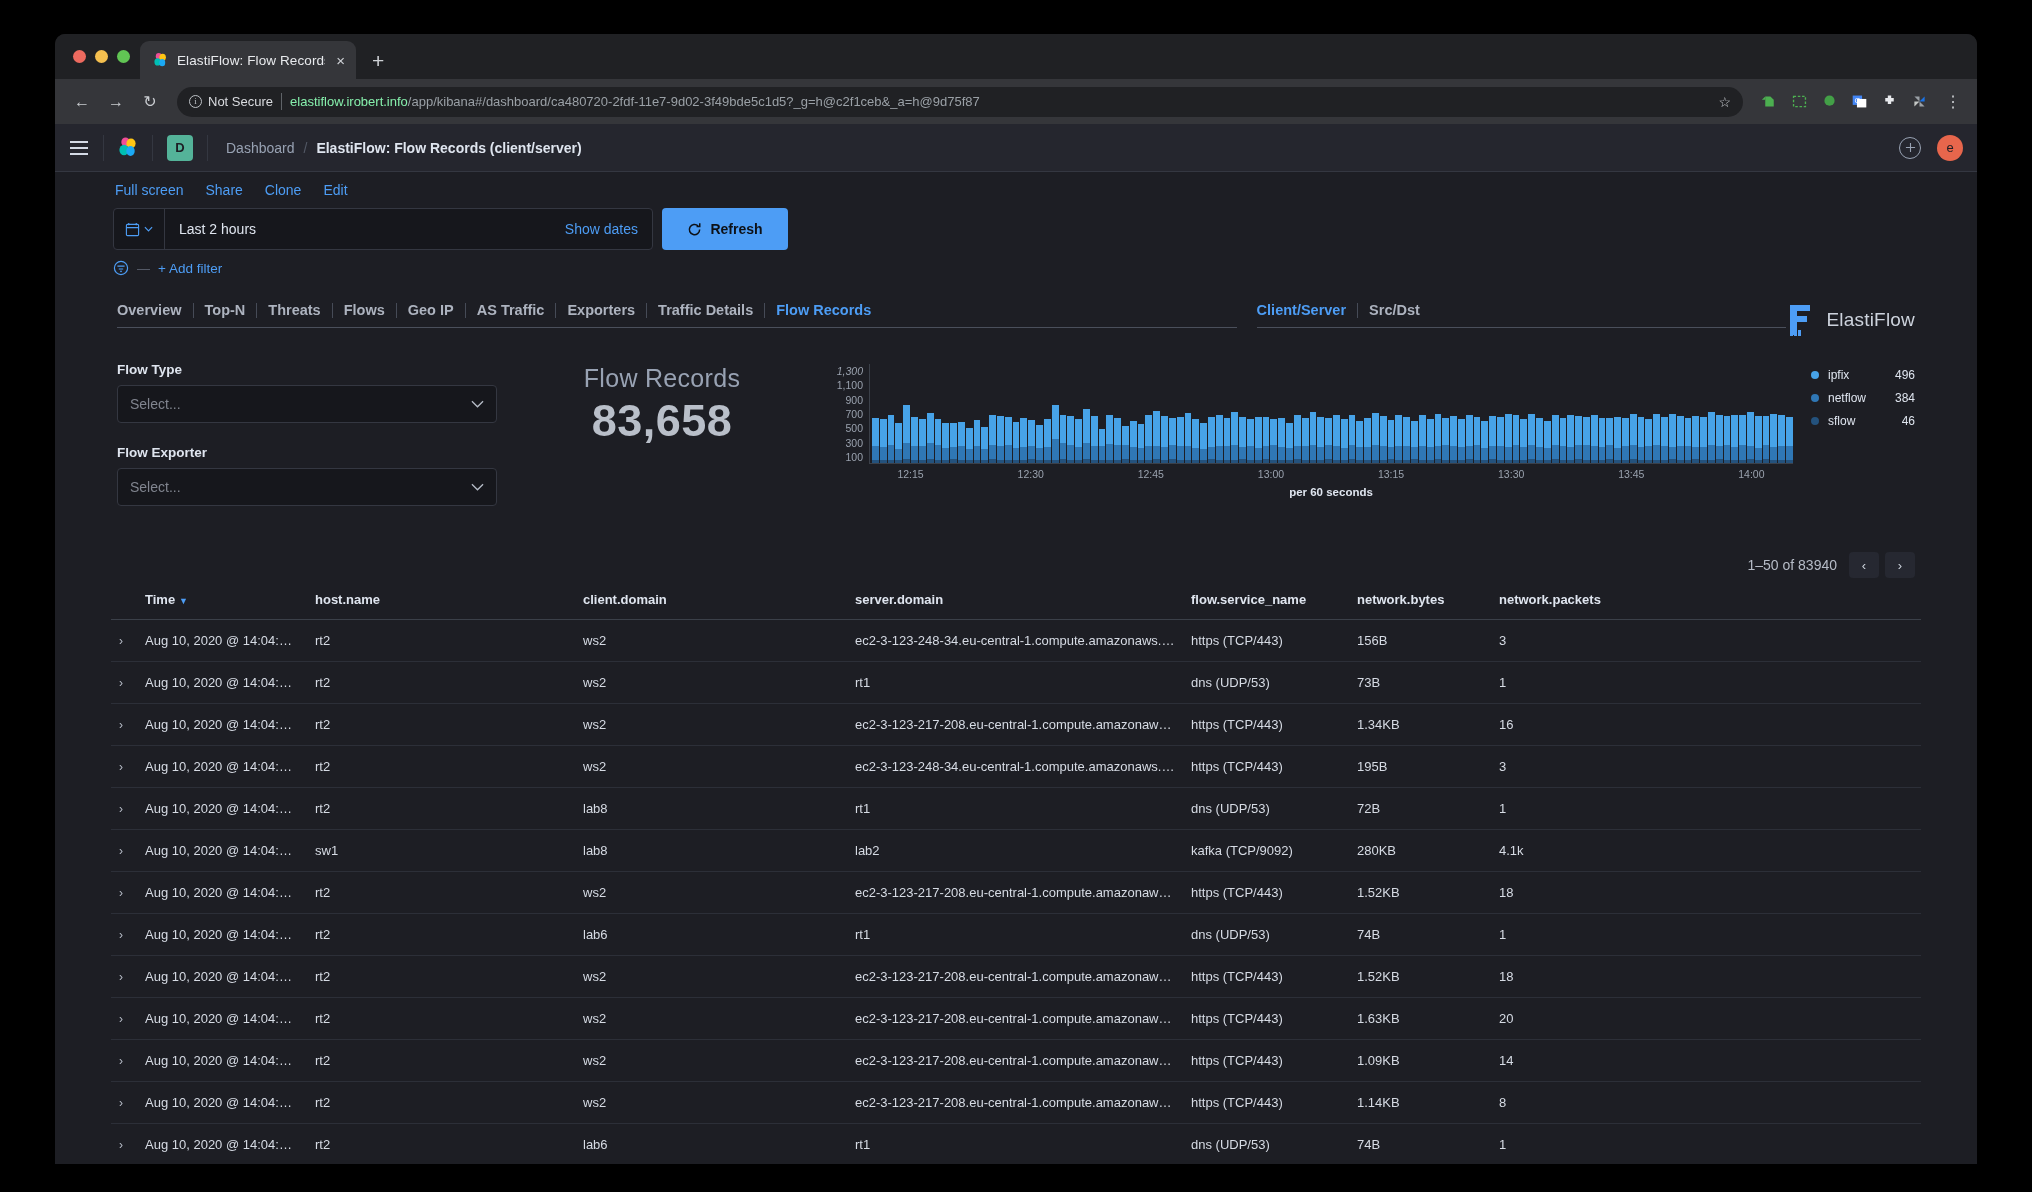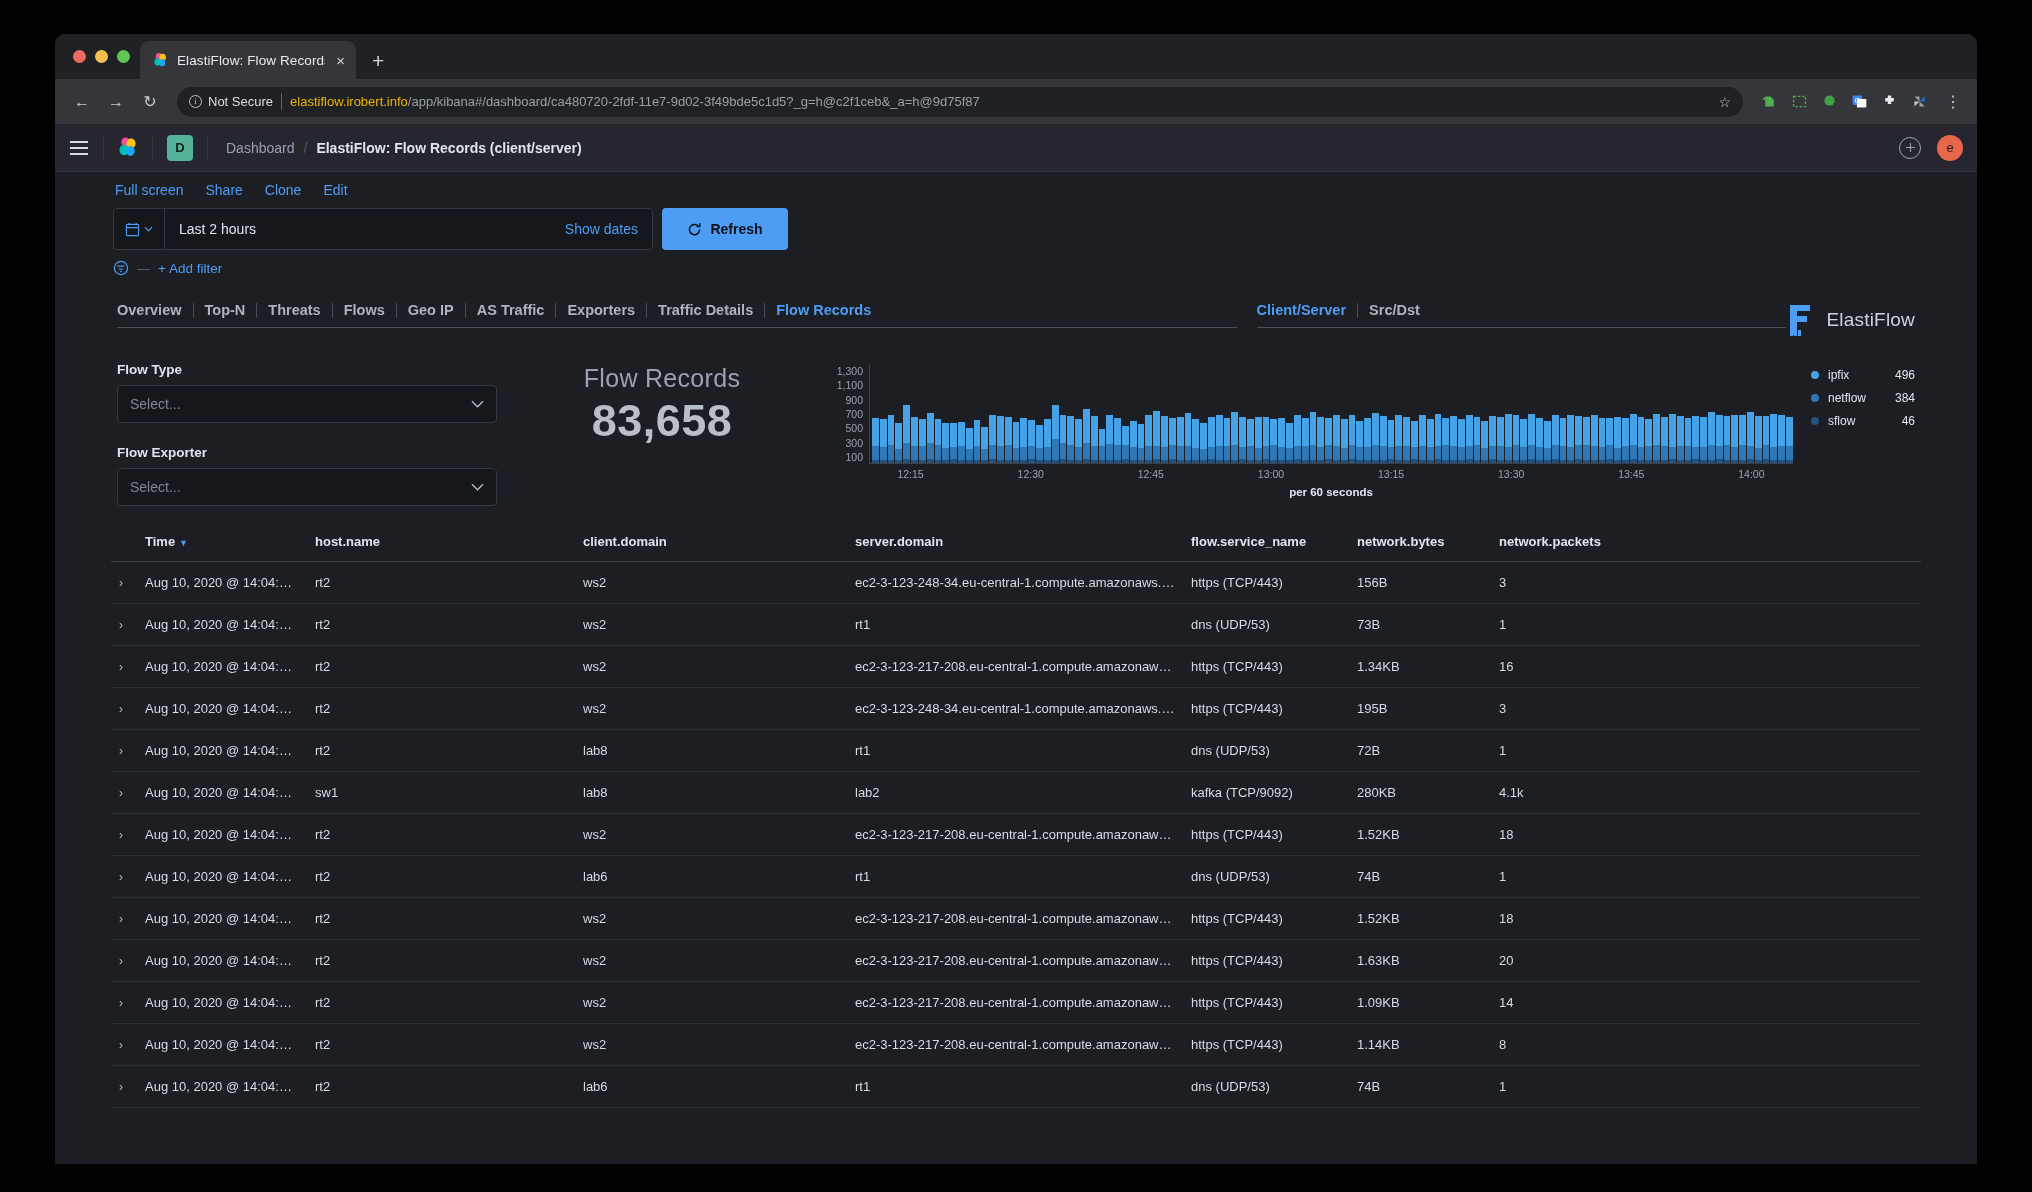--- a/index.html
+++ b/index.html
@@ -57,21 +57,21 @@
     display: flex; align-items: center; padding: 0 12px; margin: 0 8px;
     color: #e8eaed; font-size: 13px; gap: 8px; min-width: 0;
   }
   .not-secure { display: flex; align-items: center; gap: 6px; color: #dadce0; white-space: nowrap; }
   .info-circle {
     width: 13px; height: 13px; border: 1.3px solid #bdc1c6; border-radius: 50%;
     font-size: 9px; line-height: 11px; text-align: center; color: #bdc1c6; font-family: "Liberation Serif", serif;
   }
   .url-sep { width: 1px; height: 17px; background: #5f6368; }
   .url-text { white-space: nowrap; overflow: hidden; text-overflow: ellipsis; }
-  .url-host { color: #eab308; }
+  .url-host { color: #86efac; }
   .url-path { color: #9aa0a6; }
   .omni-star { margin-left: auto; color: #c9ccd0; font-size: 14px; padding-left: 8px; }
   .ext-icons { display: flex; align-items: center; gap: 13px; padding-left: 6px; }
   .ext { width: 17px; height: 17px; display: block; }
   .kebab { color: #c9ccd0; font-size: 16px; letter-spacing: 0; line-height: 1; padding: 0 4px; }
 
   
   .kbn { position: absolute; left: 0; top: 90px; right: 0; bottom: 0; background: #1d1e24; }
 
   .kbn-header {
@@ -429,21 +429,21 @@
 
       <div class="chart-panel">
         <div class="chart-area">
           <div class="yaxis" id="yaxis">
                 <div class="ytick" style="top: 92.8571%;">100</div>
                 <div class="ytick" style="top: 78.5714%;">300</div>
                 <div class="ytick" style="top: 64.2857%;">500</div>
                 <div class="ytick" style="top: 50%;">700</div>
                 <div class="ytick" style="top: 35.7143%;">900</div>
                 <div class="ytick" style="top: 21.4286%;">1,100</div>
-                <div class="ytick" style="top: 7.14286%;">1,300</div>
+                <div class="ytick" style="top: 7.14286%; font-style: italic;">1,300</div>
               </div>
           <div class="plot" id="plot">
                 <div class="bar" style="height: 45%;">
                   <div style="background: rgb(71, 163, 232); height: 61.9048%;"></div>
                   <div style="background: rgb(47, 119, 181); height: 31.746%;"></div>
                   <div style="background: rgb(36, 82, 125); height: 6.34921%;"></div>
                 </div>
                 <div class="bar" style="height: 44.5714%;">
                   <div style="background: rgb(71, 163, 232); height: 64.1026%;"></div>
                   <div style="background: rgb(47, 119, 181); height: 28.8462%;"></div>
@@ -1055,20 +1055,25 @@
               </div>
               <div class="legend-item">
                 <span class="legend-dot" style="background: rgb(36, 82, 125);"></span>
                 <span class="legend-name">sflow</span>
                 <span class="legend-val">46</span>
               </div>
             </div>
       </div>
     </div>
 
+    <div class="pager">
+      <span class="pager-text">1–50 of 83940</span>
+      <span class="pg-btn">‹</span>
+      <span class="pg-btn">›</span>
+    </div>
 
     <div class="table-wrap">
       <table class="records">
         <thead>
           <tr>
             <th class="col-exp"></th>
             <th class="col-time"><span>Time</span><span class="sort-caret">▼</span></th>
             <th class="col-host">host.name</th>
             <th class="col-client">client.domain</th>
             <th class="col-server">server.domain</th>

